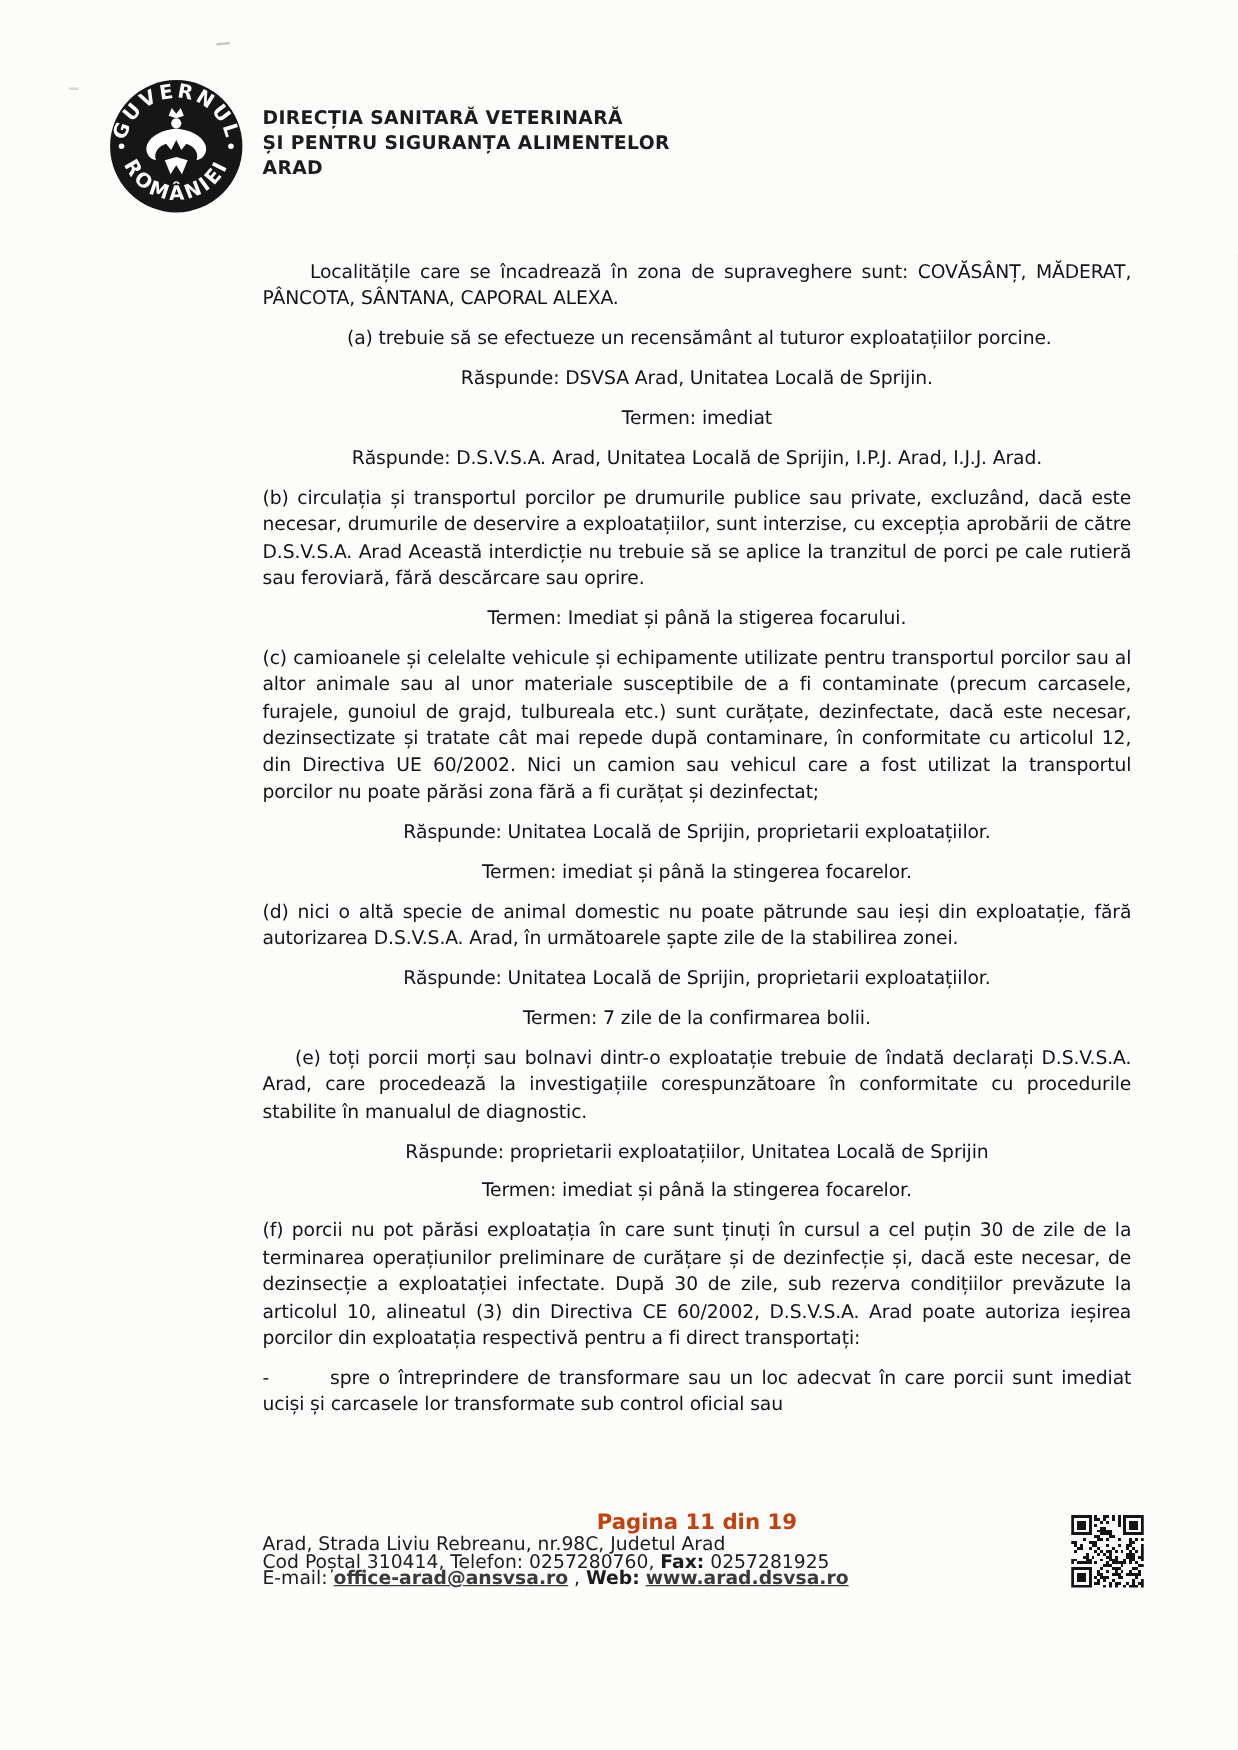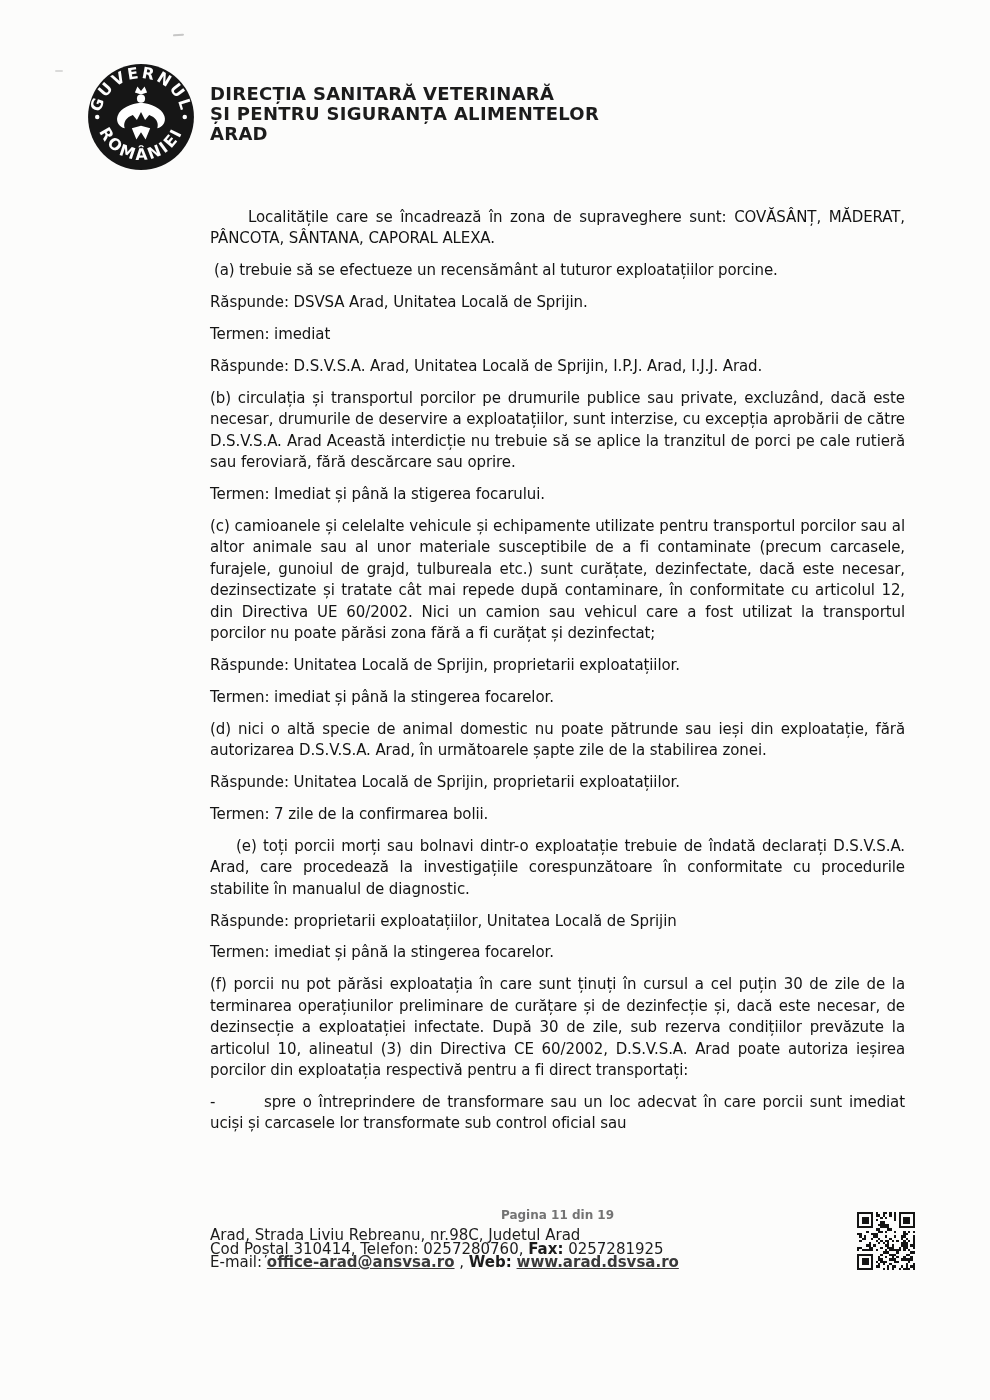--- a/index.html
+++ b/index.html
@@ -10,39 +10,39 @@
     background:#fcfcfb;
     font-family:"DejaVu Sans", sans-serif;
     color:#161616;
     overflow:hidden;
     margin:0 auto;
   }
   
   .seal { position:absolute; left:84px; top:60px; width:114px; height:114px; }
   .org {
     position:absolute; left:210px; top:84px;
-    font-size:18px; line-height:20px; font-weight:bold;
+    font-size:15px; line-height:20px; font-weight:bold;
     letter-spacing:.3px; color:#1c1c1c;
   }
   
   .body {
     position:absolute; left:210px; top:207px; width:695px;
     font-size:15px; line-height:21.4px; letter-spacing:-0.1px;
     color:#141414;
   }
-  .para { margin:0 0 10.5px 0; }
+  .para { margin:0 0 10.5px 0;text-align:center; }
   .just { text-align:justify; }
   .indent1 { text-indent:38px; }
   .indent2 { text-indent:26px; }
   .pa { padding-left:4px; }
   .bullet .dash { display:inline-block; width:54px; }
   
   .page-num {
     position:absolute; left:210px; top:1208px; width:695px;
-    text-align:center; font-size:12px; font-weight:600; color:#737373;
+    text-align:center; font-size:17px; font-weight:600; color:#c2410c;
   }
   .addr {
     position:absolute; left:210px; top:1229px;
     font-size:15px; line-height:13.5px; color:#1c1c1c;
   }
   .addr b { font-weight:bold;margin-top:19px; }
   .addr a { color:#3a3a3a; text-decoration:underline;font-weight:bold; }
   .qr { position:absolute; left:857px; top:1212px; width:58px; height:58px; }
   
   .art { position:absolute; background:#9a9a9a; opacity:.55; border-radius:1px; }

